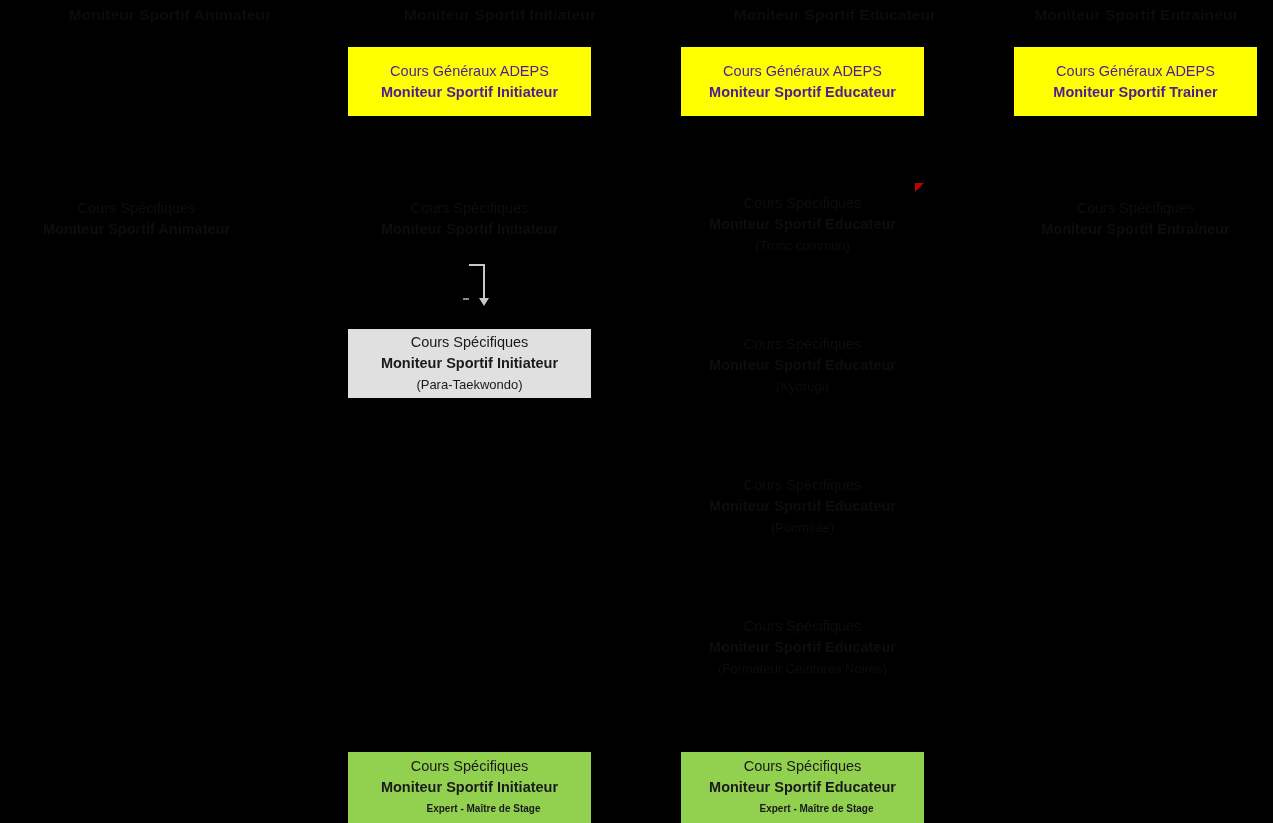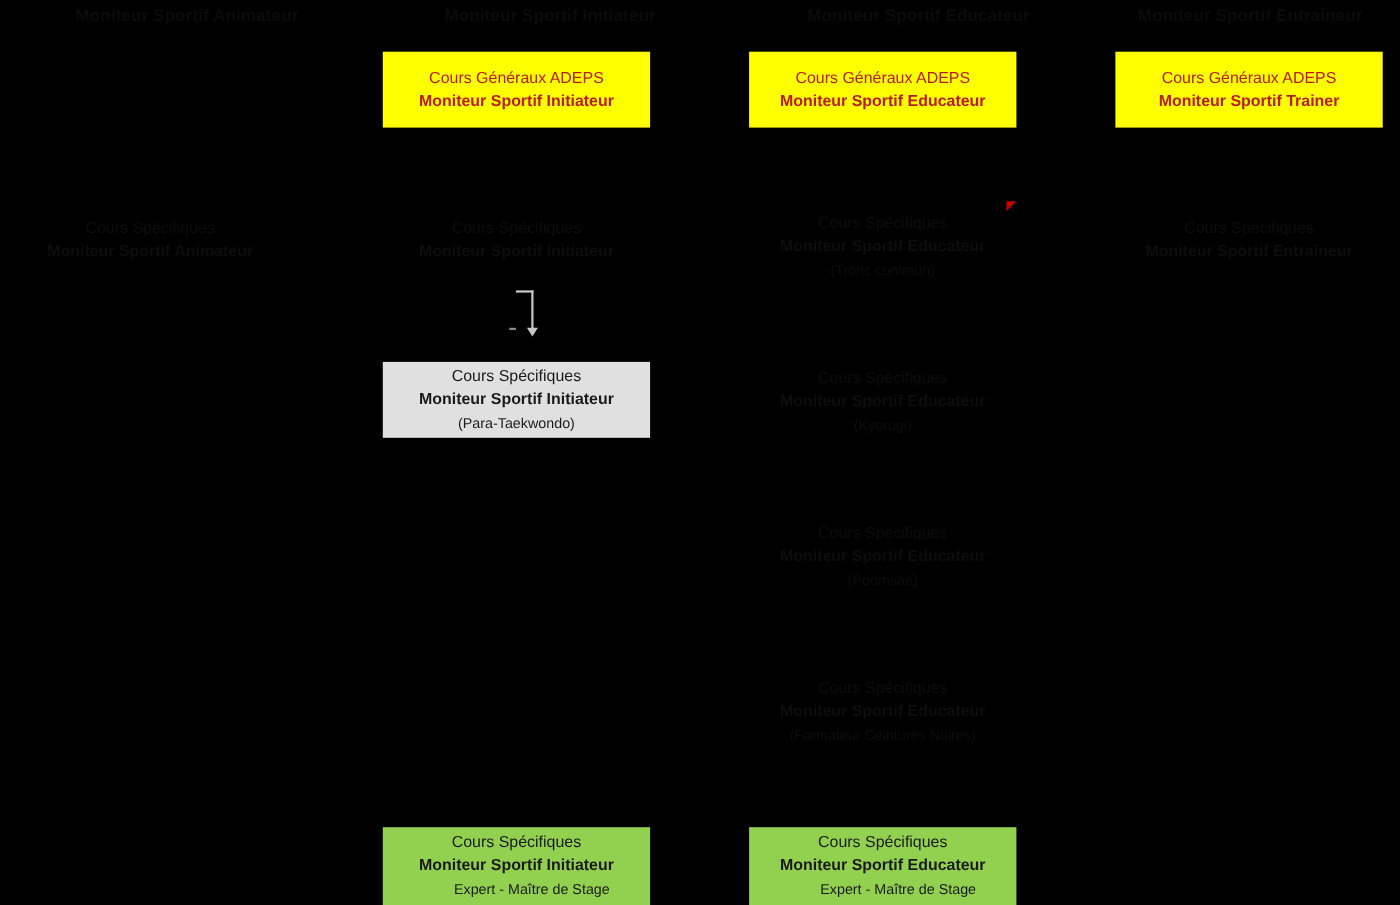--- a/index.html
+++ b/index.html
@@ -44,23 +44,23 @@
     display: flex;
     flex-direction: column;
     align-items: center;
     justify-content: center;
     text-align: center;
     line-height: 21px;
   }
   .box .l1 { font-size: 14.5px; font-weight: normal; }
   .box .l2 { font-size: 14.5px; font-weight: bold; }
   .box .l3 { font-size: 13px; font-weight: normal; }
-  .box .l3b { font-size: 13px; font-weight: normal; margin-left: 28px; }
+  .box .l3b { font-size: 10px; font-weight: bold; margin-left: 28px; }
 
-  .box-yellow { background: #ffff00; color: #b91c1c; }
+  .box-yellow { background: #ffff00; color: #4c1d95; }
   .box-green  { background: #92d050; color: #1a1a1a; }
   .box-gray   { background: #e0e0e0; color: #1a1a1a; }
   
   .box-dark   { background: #000000; color: #0d0d0d; }
   .box-dark .l1, .box-dark .l2, .box-dark .l3, .box-dark .l3b { color: #0d0d0d; }
 
   
   .connector { position: absolute; }
   .conn-h {
     position: absolute;

